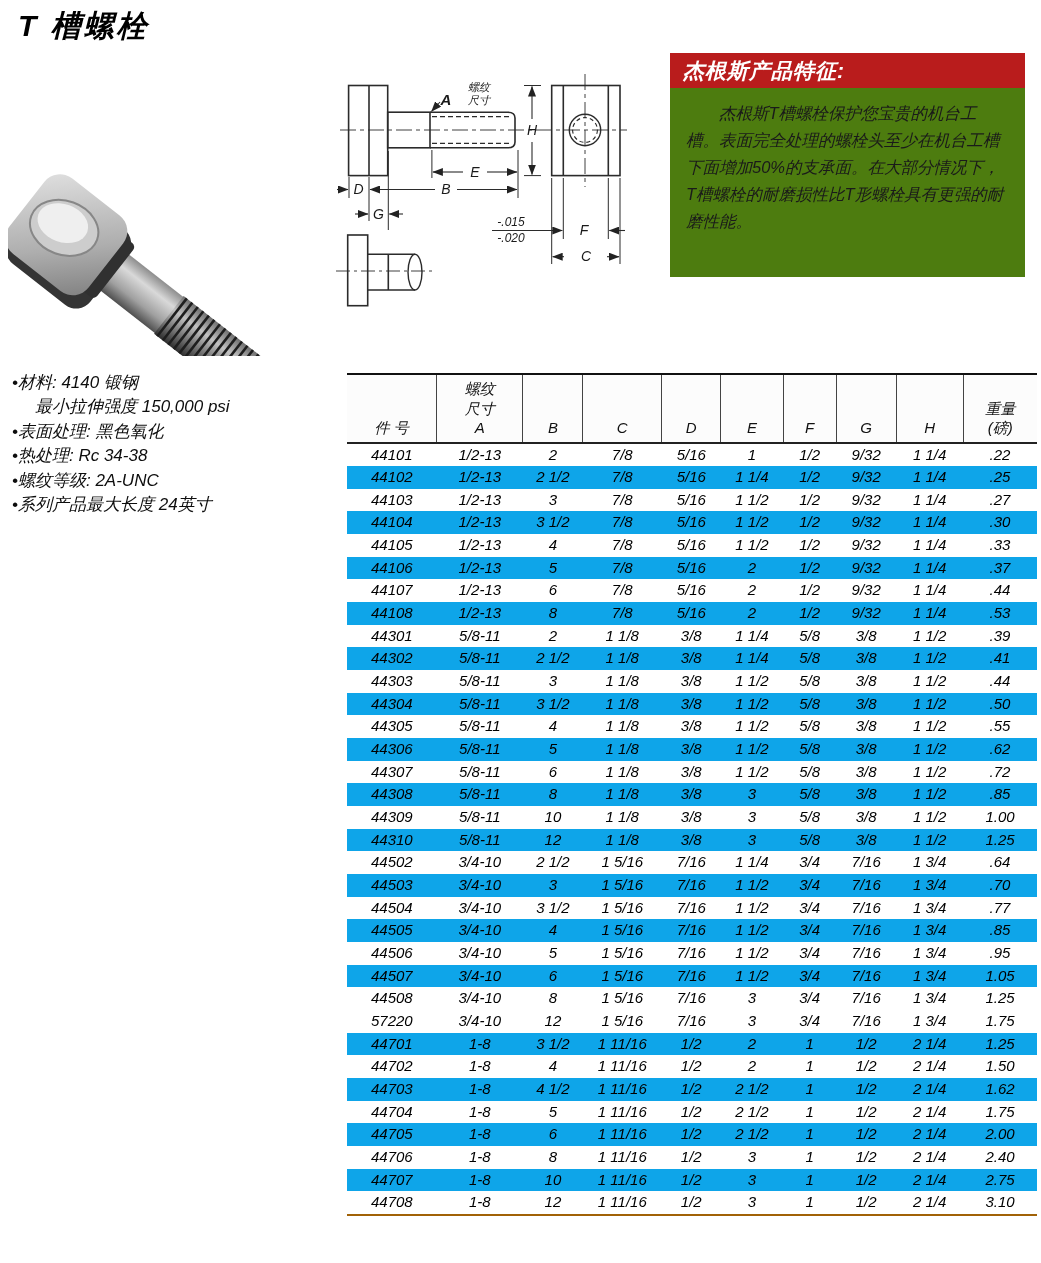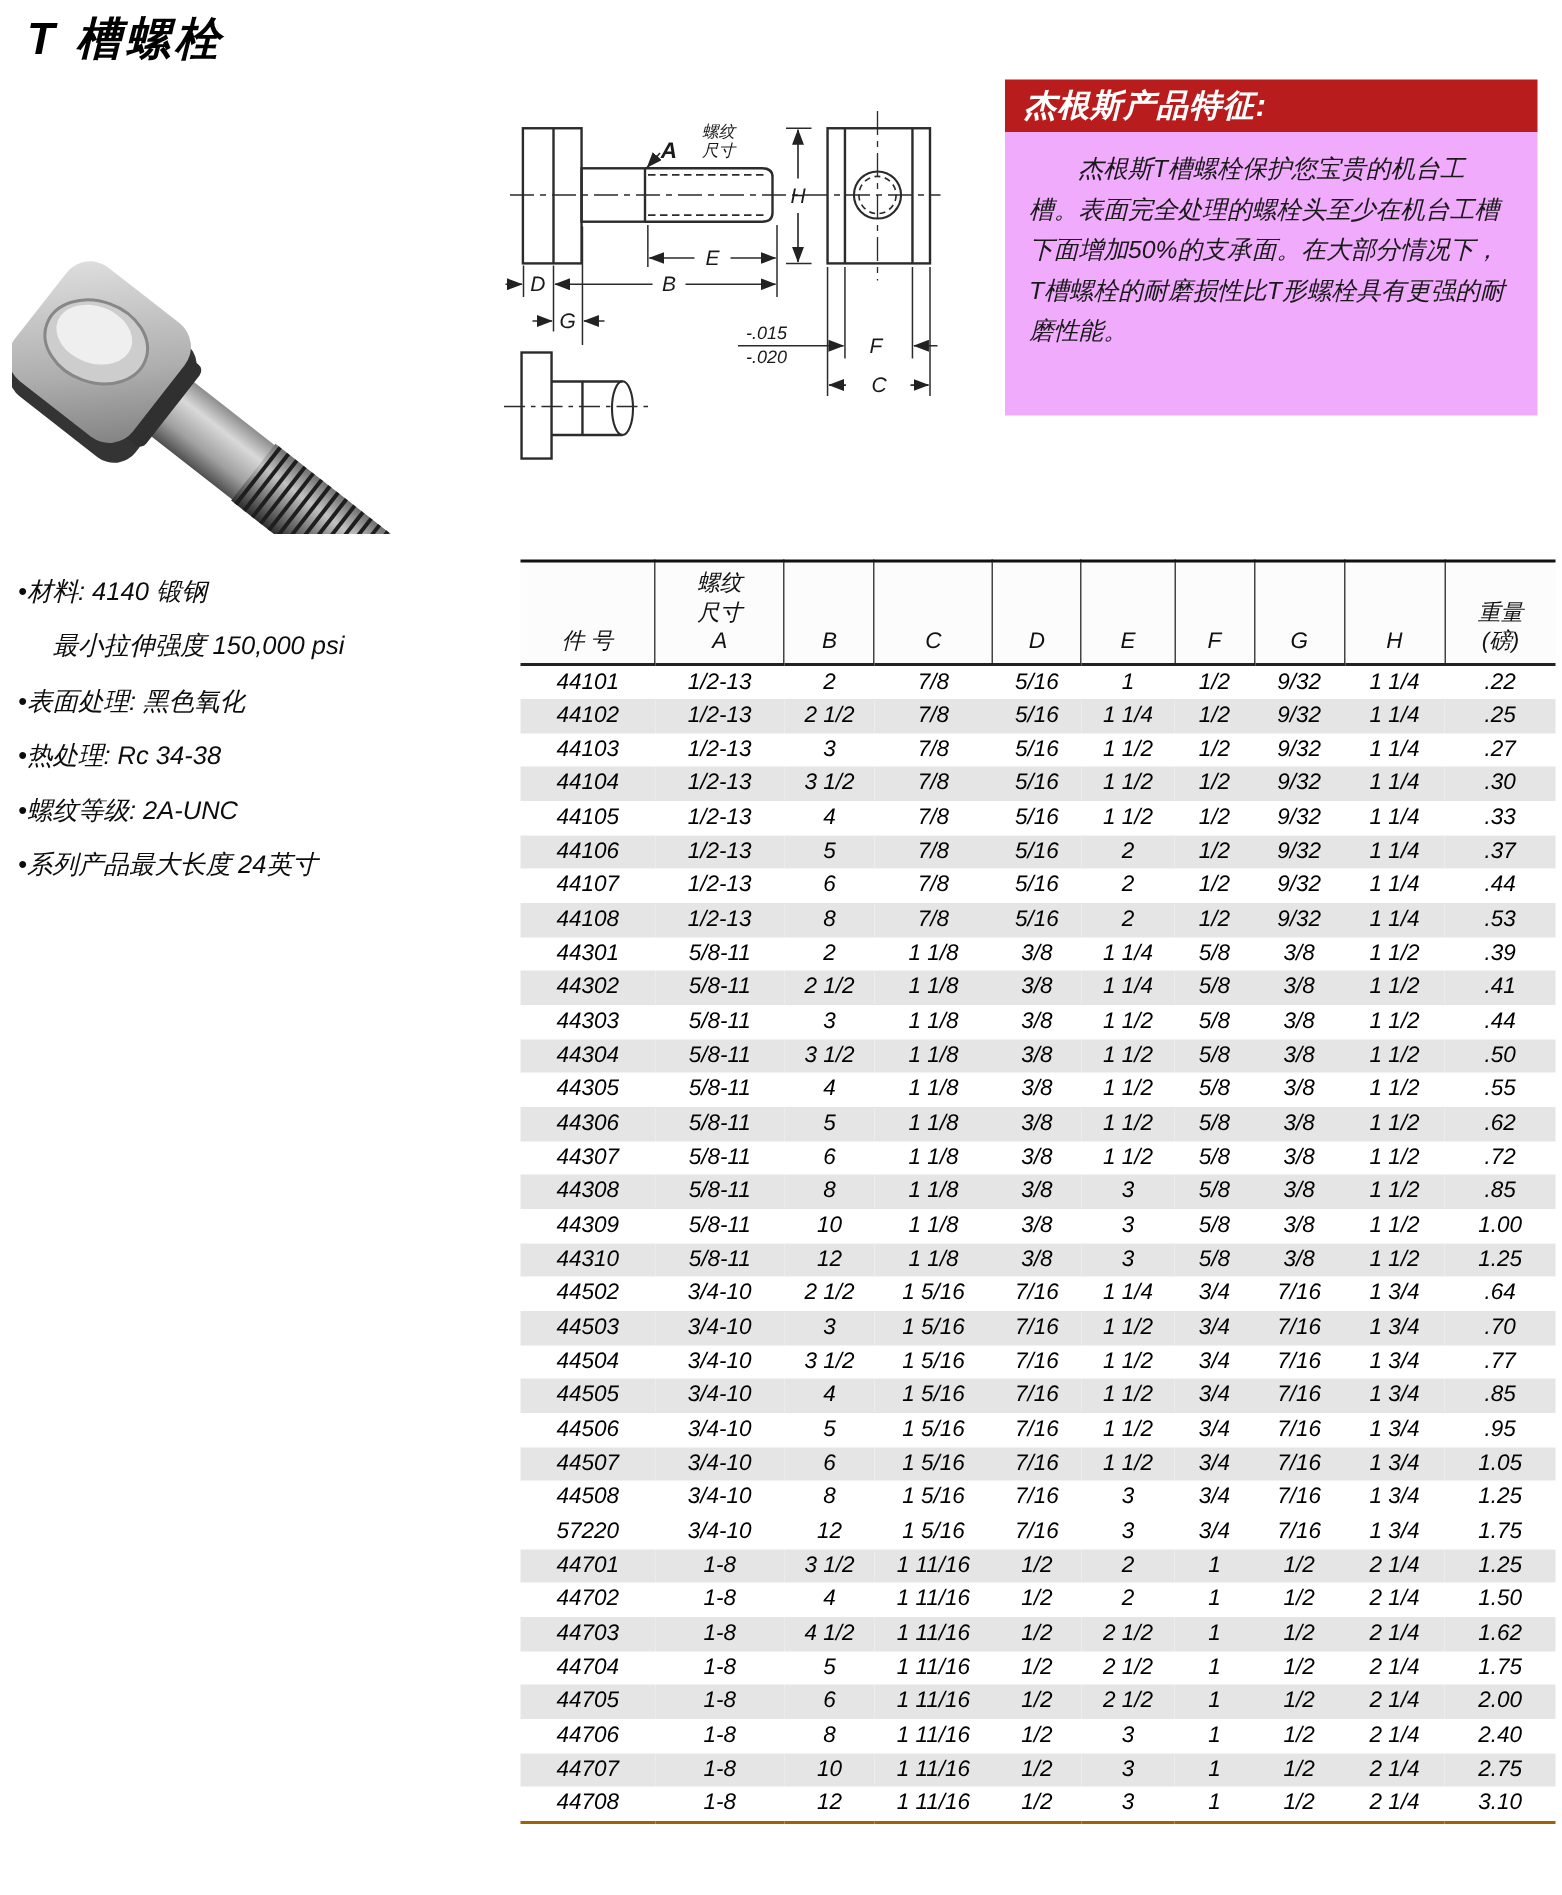--- a/index.html
+++ b/index.html
@@ -11,38 +11,38 @@
     letter-spacing:3px;color:#000;}
 
   
   .photo{position:absolute;left:8px;top:88px;}
   .diagram{position:absolute;left:335px;top:58px;}
 
   
   .feature-box{position:absolute;left:670px;top:53px;width:355px;}
   .feature-head{background:#b91c1c;color:#fff;font-size:21px;font-weight:bold;
     line-height:35px;height:35px;padding-left:13px;letter-spacing:1px;}
-  .feature-body{background:#f0abfc;min-height:155px;padding:12px 16px 22px 16px;}
+  .feature-body{background:#4d7c0f;min-height:155px;padding:12px 16px 22px 16px;}
   .feature-body p{margin:0;font-size:16.5px;line-height:27px;color:#1a1a1a;text-indent:2em;}
 
   
   .specs{position:absolute;left:12px;top:371px;width:330px;font-size:17px;line-height:24.4px;color:#0d0d0d;}
-  .spec-line{white-space:pre;margin-top:12px;}
+  .spec-line{white-space:pre;}
   .spec-cont{margin-left:23px;}
 
   
   .tbl-wrap{position:absolute;left:347px;top:373px;width:690px;}
   table{border-collapse:collapse;width:690px;table-layout:fixed;}
   thead th{vertical-align:bottom;text-align:center;font-weight:normal;font-size:15px;
     padding:4px 0 4px 0;line-height:1.3;white-space:pre-line;
     border-bottom:2px solid #222;background:#fcfcfc;}
   thead tr{border-top:2px solid #111;}
   thead th + th{border-left:1px solid #444;}
   tbody td{height:22.66px;padding:0;text-align:center;font-size:15px;color:#000;line-height:22.66px;white-space:pre;}
-  tbody tr.alt{background:#e5e5e5;}
+  tbody tr.alt{background:#0ea5e9;}
   tbody{border-bottom:2px solid #a16207;}
 </style>
 </head>
 <body>
 
 <div id="page">
 
   <div class="page-title">T 槽螺栓</div>
 
   <svg class="photo" width="300" height="268" viewBox="0 0 300 268">

